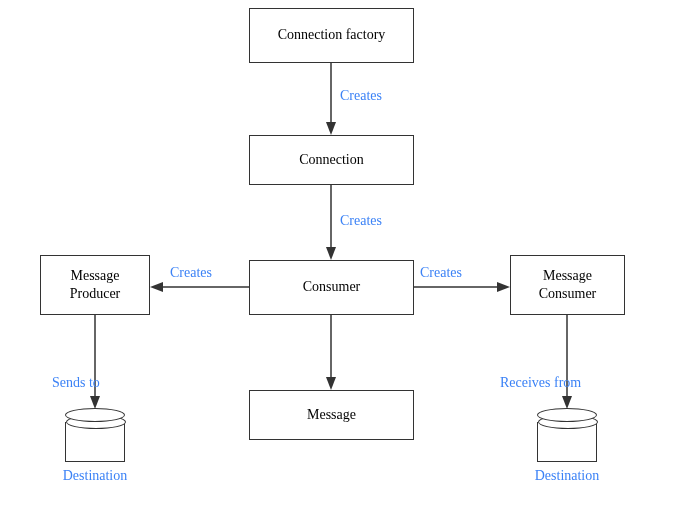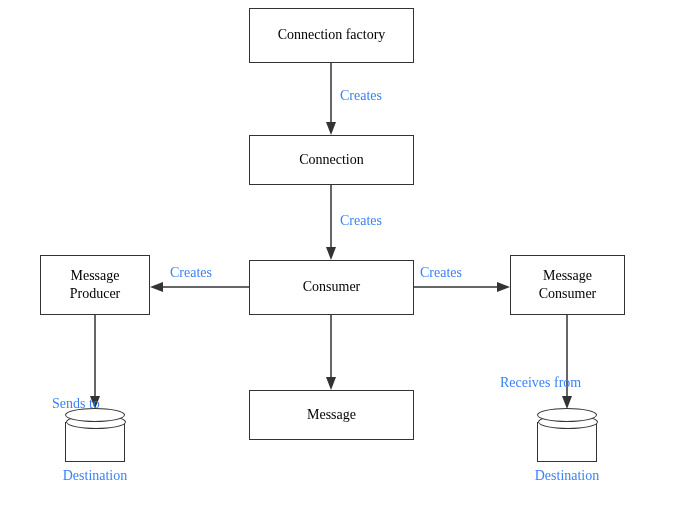--- a/index.html
+++ b/index.html
@@ -148,21 +148,21 @@
   </div>
 
   <div class="label" style="left:170px; top:265px;">
     <span>Creates</span>
   </div>
 
   <div class="label" style="left:420px; top:265px;">
     <span>Creates</span>
   </div>
 
-  <div class="label" style="left:52px; top:396px;">
+  <div class="label" style="left:52px; top:375px;">
     <span>Sends to</span>
   </div>
 
   <div class="label" style="left:500px; top:375px;font-family:Liberation Serif, serif;">
     <span>Receives from</span>
   </div>
 
   <div class="cylinder" style="left:65px; top:408px;">
     <div class="cylinder-top"></div>
     <div class="cylinder-body">

